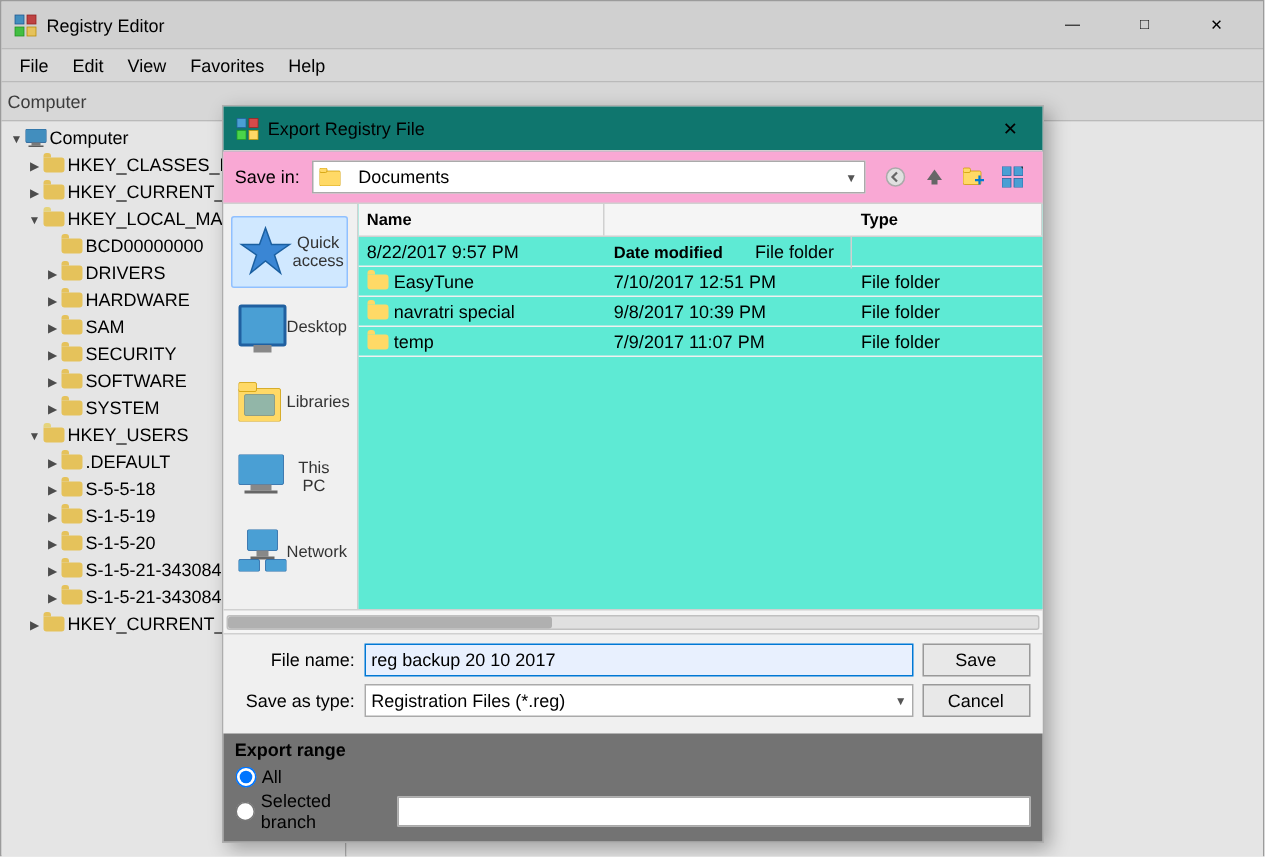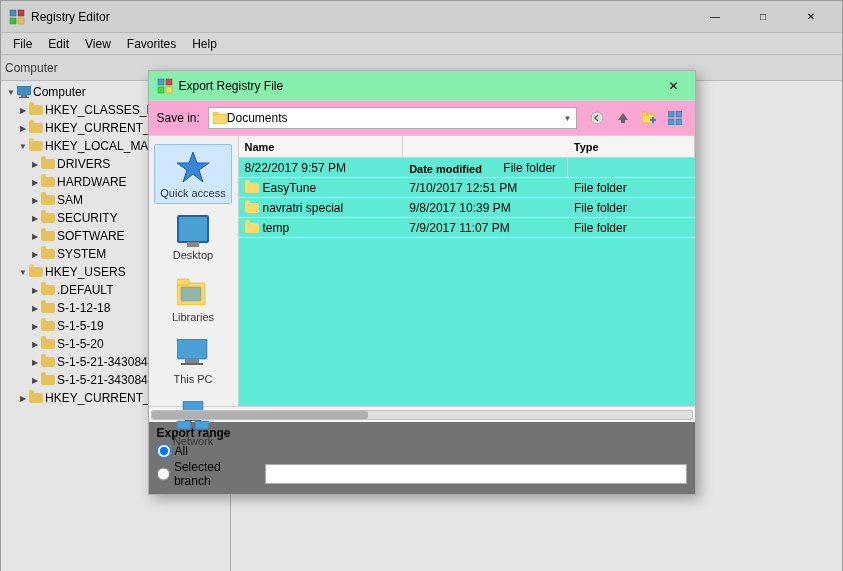--- a/index.html
+++ b/index.html
@@ -161,21 +161,21 @@
       background: #f0f0f0;
       border: 1px solid #adadad;
       box-shadow: 4px 4px 12px rgba(0,0,0,0.3);
       width: 548px;
       min-height: 400px;
     }
 
     .dialog-title-bar {
       display: flex;
       align-items: center;
-      background: #86efac;
+      background: #0f766e;
       height: 30px;
       padding: 12px 8px;
       border-bottom: 1px solid #d0d0d0;
     }
     .dialog-title-icon {
       width: 16px;
       height: 16px;
       margin-right: 6px;
     }
     .dialog-title-text {
@@ -215,21 +215,21 @@
       font-size: 12px;
       padding: 0 4px;
       display: flex;
       align-items: center;
       justify-content: space-between;
       cursor: pointer;
     }
     .save-in-combo-inner {
       display: flex;
       align-items: center;
-      gap: 0;
+      gap: 12px;
     }
     .toolbar-btn {
       width: 24px;
       height: 22px;
       border: 1px solid transparent;
       background: transparent;
       cursor: pointer;
       display: flex;
       align-items: center;
       justify-content: center;
@@ -249,21 +249,21 @@
       border-right: 1px solid #d0d0d0;
       display: flex;
       flex-direction: column;
       align-items: center;
       padding: 8px 4px;
       gap: 2px;
     }
     .quick-nav-item {
       width: 78px;
       display: flex;
-      flex-direction: column;
+      flex-direction: row;
       align-items: center;
       padding: 4px;
       cursor: pointer;
       border: 1px solid transparent;
       border-radius: 2px;
     }
     .quick-nav-item.selected { background: #d0e8ff; border-color: #90c0ff; }
     .quick-nav-icon {
       width: 36px;
       height: 36px;
@@ -581,20 +581,27 @@
       </div>
 
       <div class="tree-item indent-2">
         <span class="tree-toggle">▼</span>
         <span class="tree-icon">
             <span class="folder-open"></span>
           </span>
         <span class="tree-label">HKEY_LOCAL_MACHINE</span>
       </div>
 
+      <div class="tree-item indent-3">
+        <span class="tree-toggle"></span>
+        <span class="tree-icon">
+            <span class="small-folder"></span>
+          </span>
+        <span class="tree-label">BCD00000000</span>
+      </div>
 
       <div class="tree-item indent-3">
         <span class="tree-toggle">▶</span>
         <span class="tree-icon">
             <span class="small-folder"></span>
           </span>
         <span class="tree-label">DRIVERS</span>
       </div>
 
       <div class="tree-item indent-3">
@@ -651,21 +658,21 @@
             <span class="small-folder"></span>
           </span>
         <span class="tree-label">.DEFAULT</span>
       </div>
 
       <div class="tree-item indent-3">
         <span class="tree-toggle">▶</span>
         <span class="tree-icon">
             <span class="small-folder"></span>
           </span>
-        <span class="tree-label">S-1-12-18</span>
+        <span class="tree-label">S-5-5-18</span>
       </div>
 
       <div class="tree-item indent-3">
         <span class="tree-toggle">▶</span>
         <span class="tree-icon">
             <span class="small-folder"></span>
           </span>
         <span class="tree-label">S-1-5-19</span>
       </div>
 
@@ -871,20 +878,39 @@
       </div>
 
     </div>
 
     <div class="scrollbar-area">
       <div class="scrollbar-track">
         <div class="scrollbar-thumb"></div>
       </div>
     </div>
 
+    <div class="dialog-footer">
+
+      <div class="footer-row">
+        <span class="footer-label">File name:</span>
+        <input class="footer-input" type="text" value="reg backup 20 10 2017" style="">
+        <button class="save-btn">Save</button>
+      </div>
+
+      <div class="footer-row">
+        <span class="footer-label">Save as type:</span>
+        <div class="footer-select-wrapper">
+          <div class="footer-select">
+            <span>Registration Files (*.reg)</span>
+          </div>
+        </div>
+        <button class="save-btn">Cancel</button>
+      </div>
+
+    </div>
 
     <div class="export-range">
       <div class="export-range-title">Export range</div>
       <div class="radio-row">
         <input type="radio" name="exportRange" checked="" style="">
         <span class="radio-label">All</span>
       </div>
       <div class="radio-row">
         <input type="radio" name="exportRange" style="">
         <span class="radio-label">Selected branch</span>

